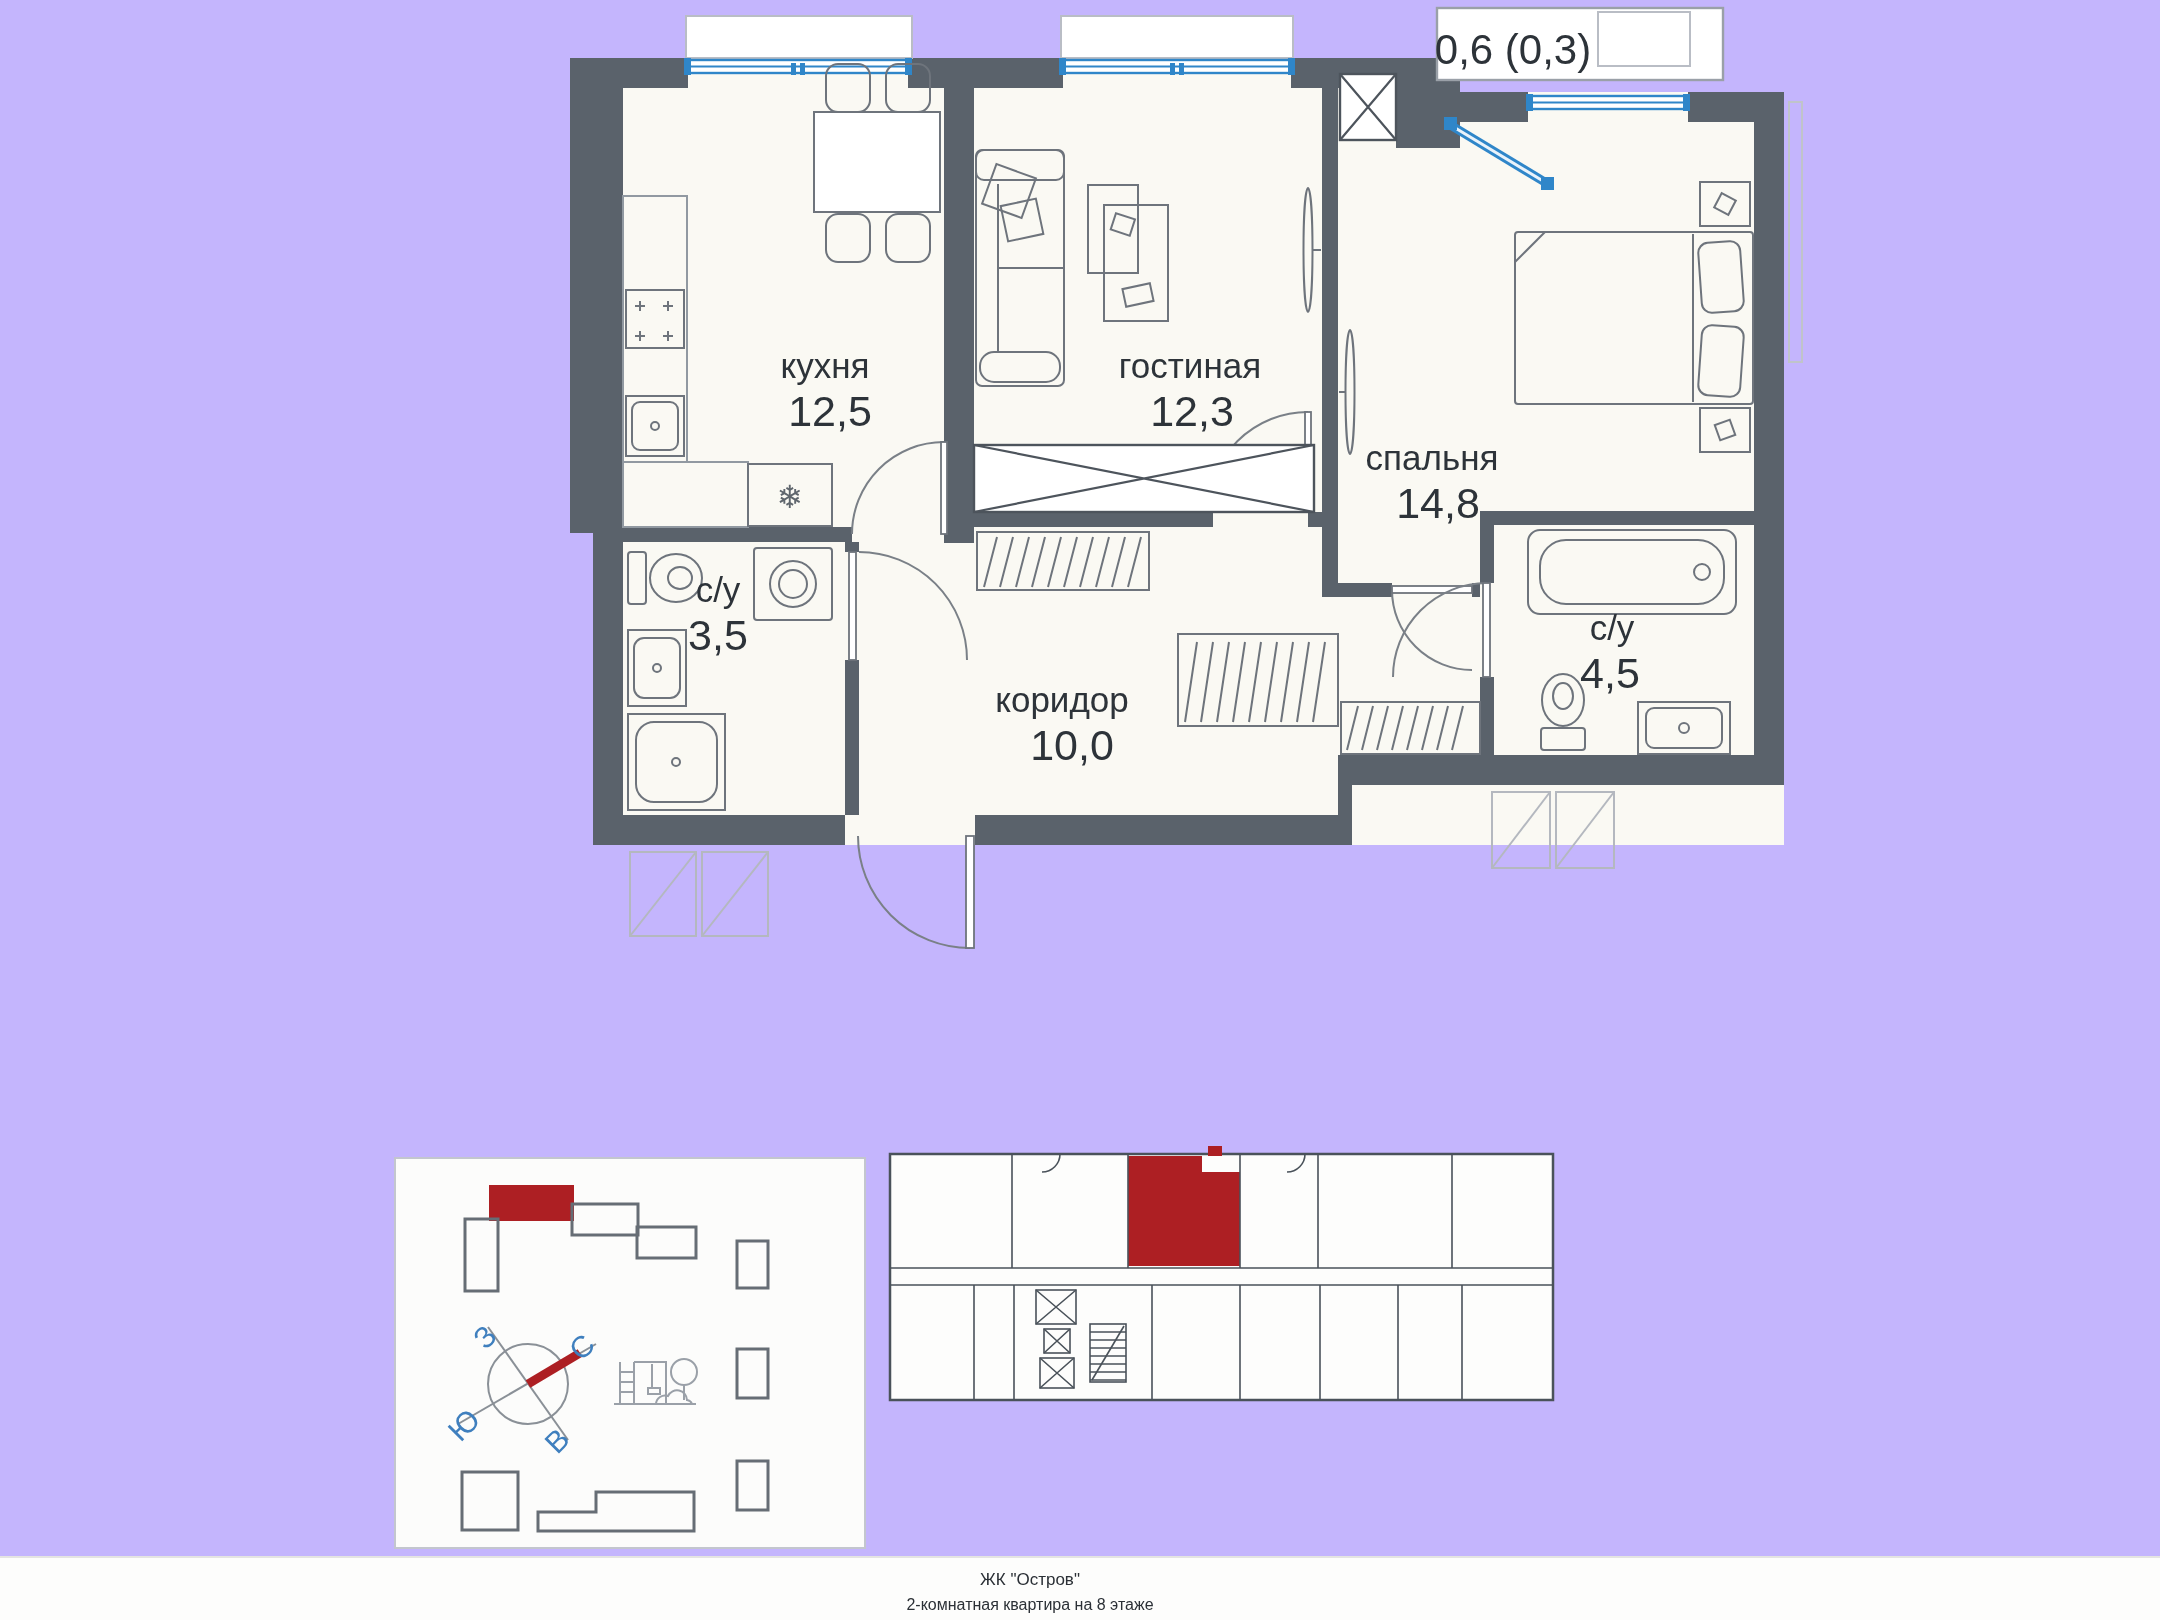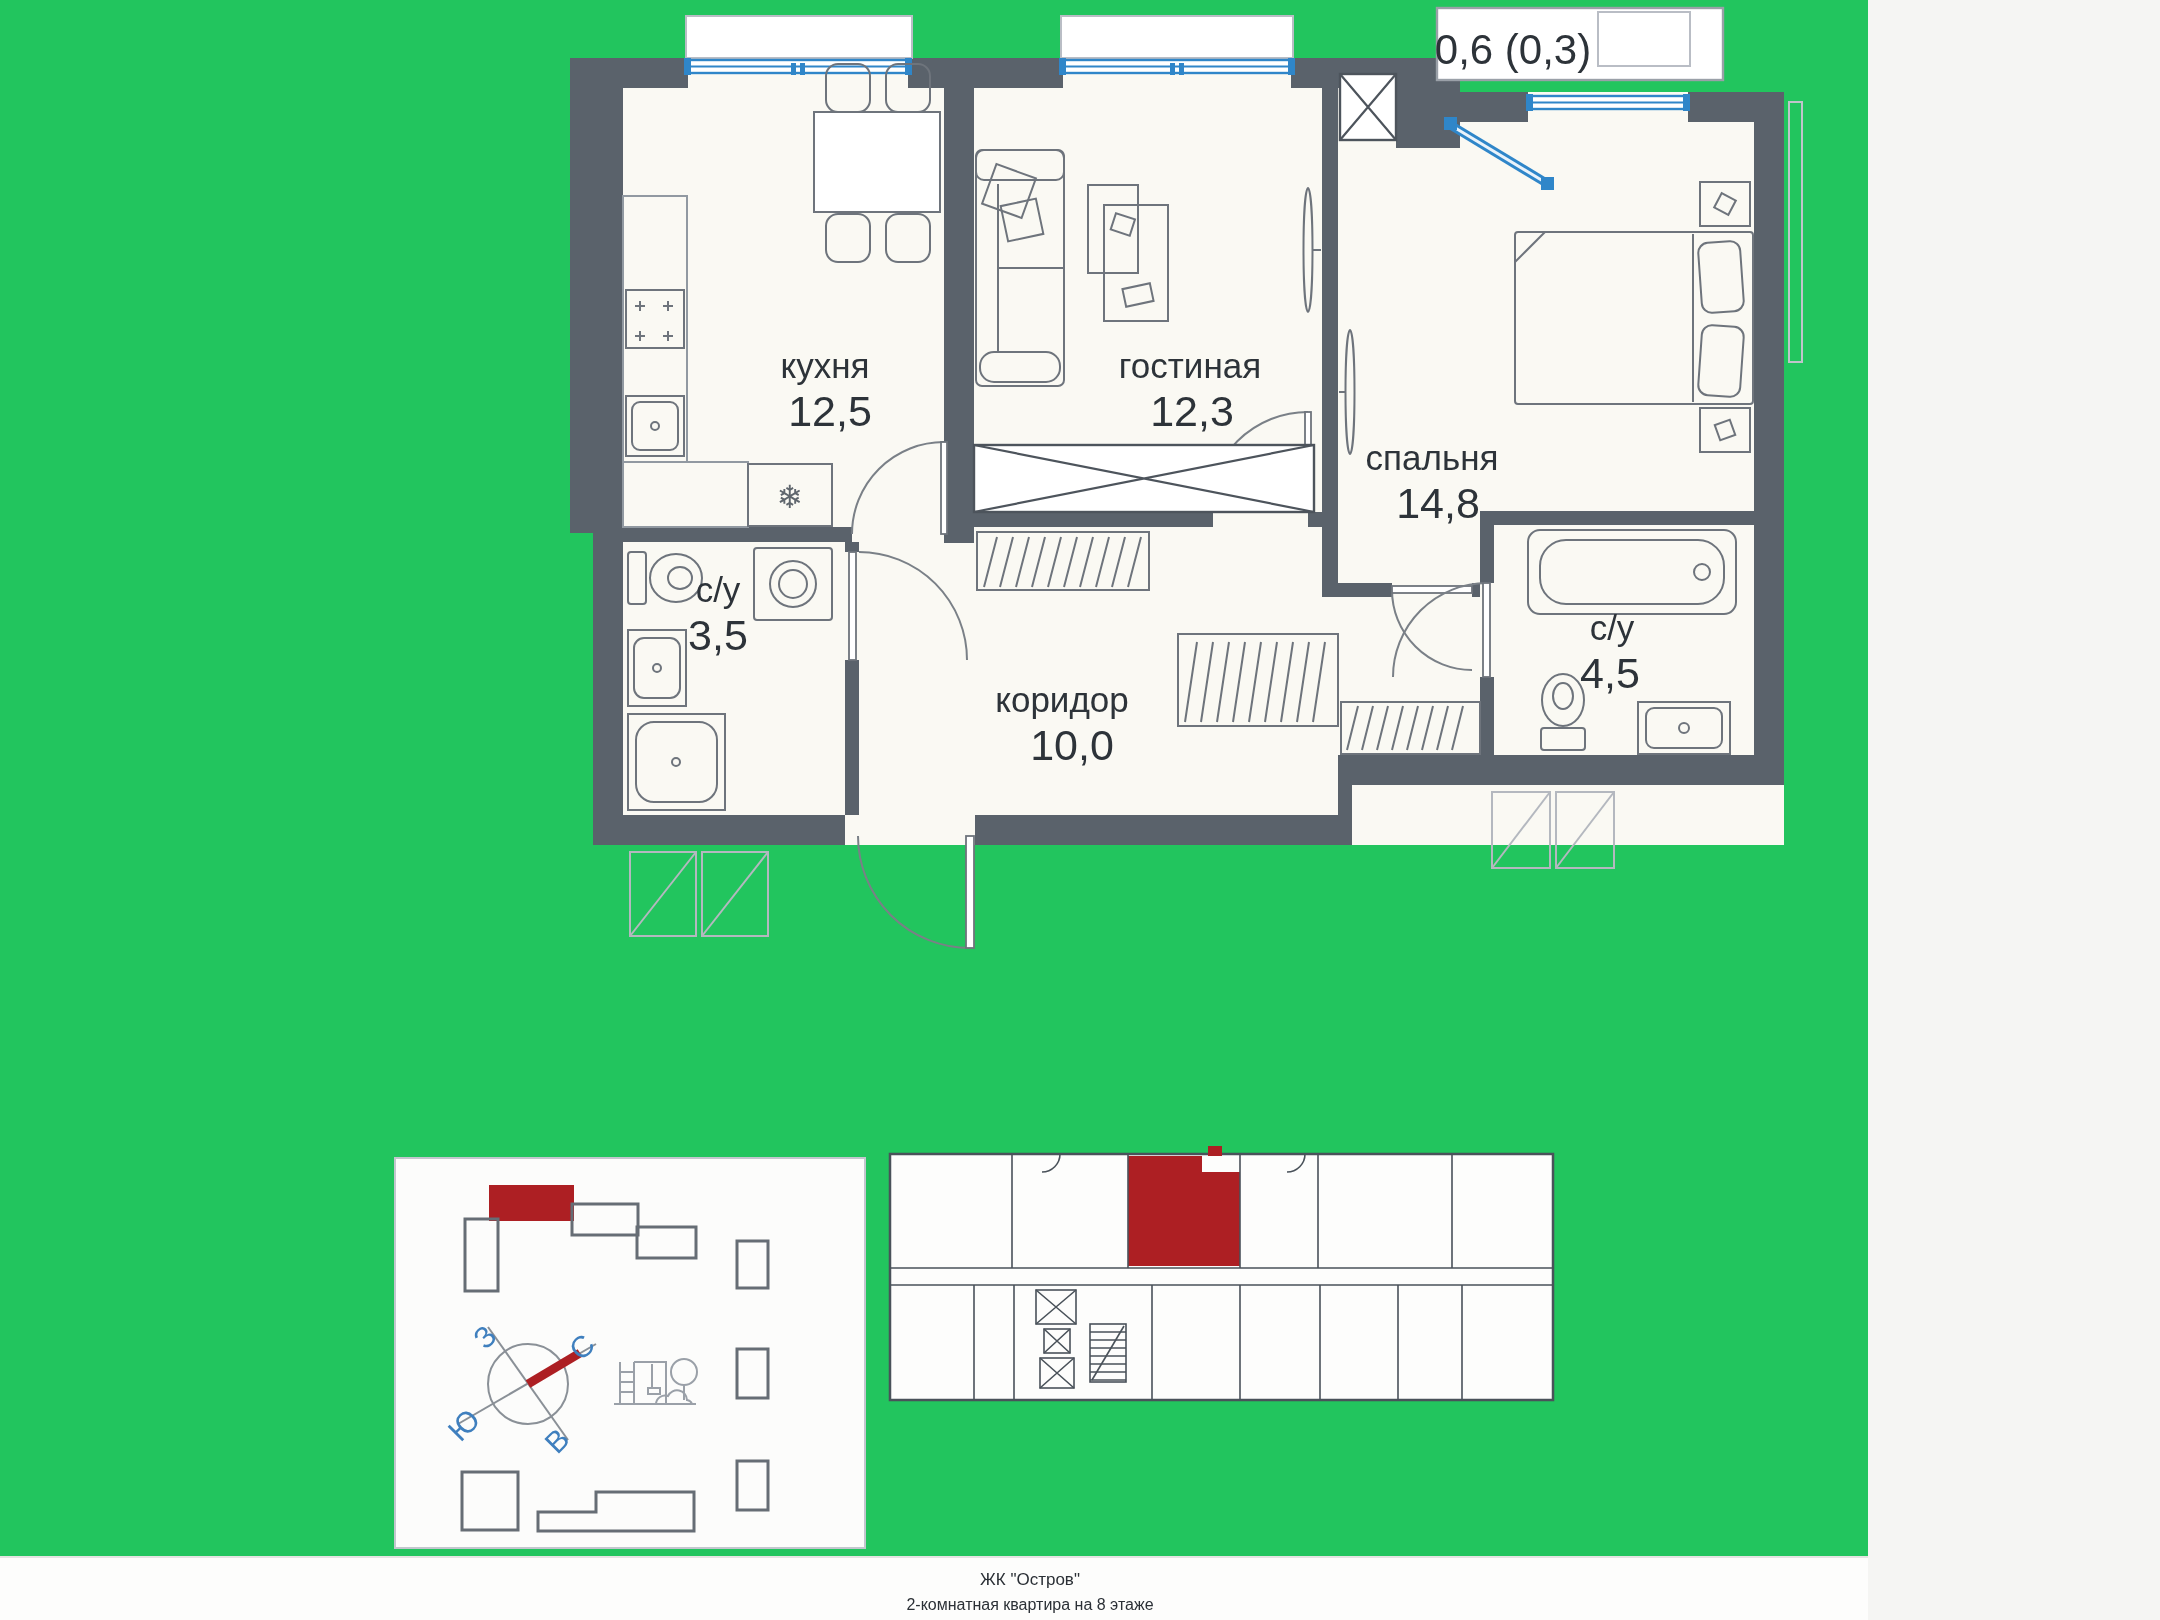--- a/index.html
+++ b/index.html
@@ -1,16 +1,16 @@
 <!DOCTYPE html>
 <html><head>
 <meta charset="utf-8">
 <style>
   html,body{margin:0;padding:0;background:#f5f5f3;}
-  .canvas{position:relative;width:1868px;height:1620px;background:#22c55e;overflow:hidden;
+  .canvas{position:relative;width:2160px;height:1620px;background:#c4b5fd;overflow:hidden;
           font-family:"Liberation Sans",sans-serif;}
   svg{position:absolute;left:0;top:0;}
   
   .w{fill:#5a626b;}
   
   .fs{fill:none;stroke:#6e747c;stroke-width:2;}
   .fw{fill:#ffffff;stroke:#6e747c;stroke-width:2;}
   .fl{fill:none;stroke:#9199a1;stroke-width:2;}
   .dk{fill:#ffffff;stroke:#4d545c;stroke-width:2.4;}
   .dkl{fill:none;stroke:#4d545c;stroke-width:2.2;}

